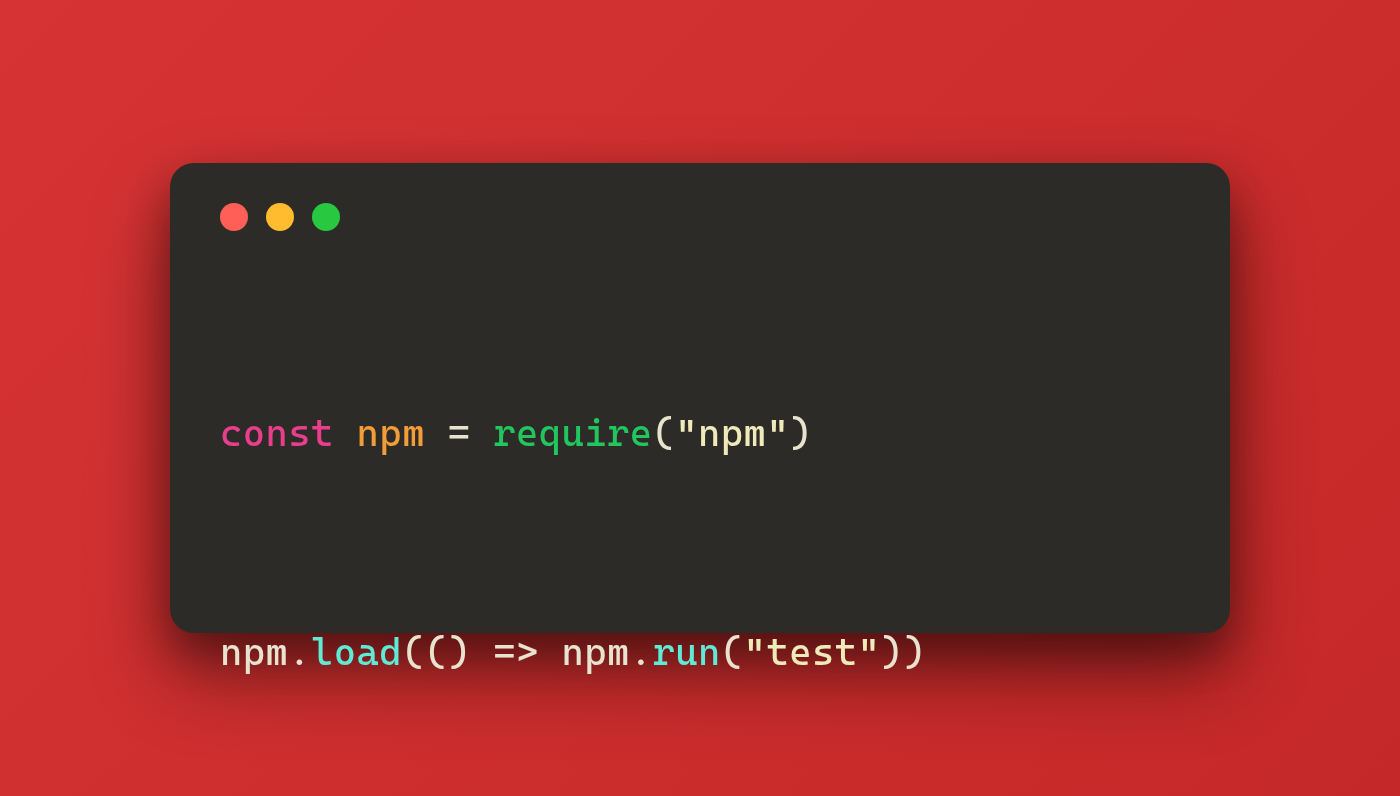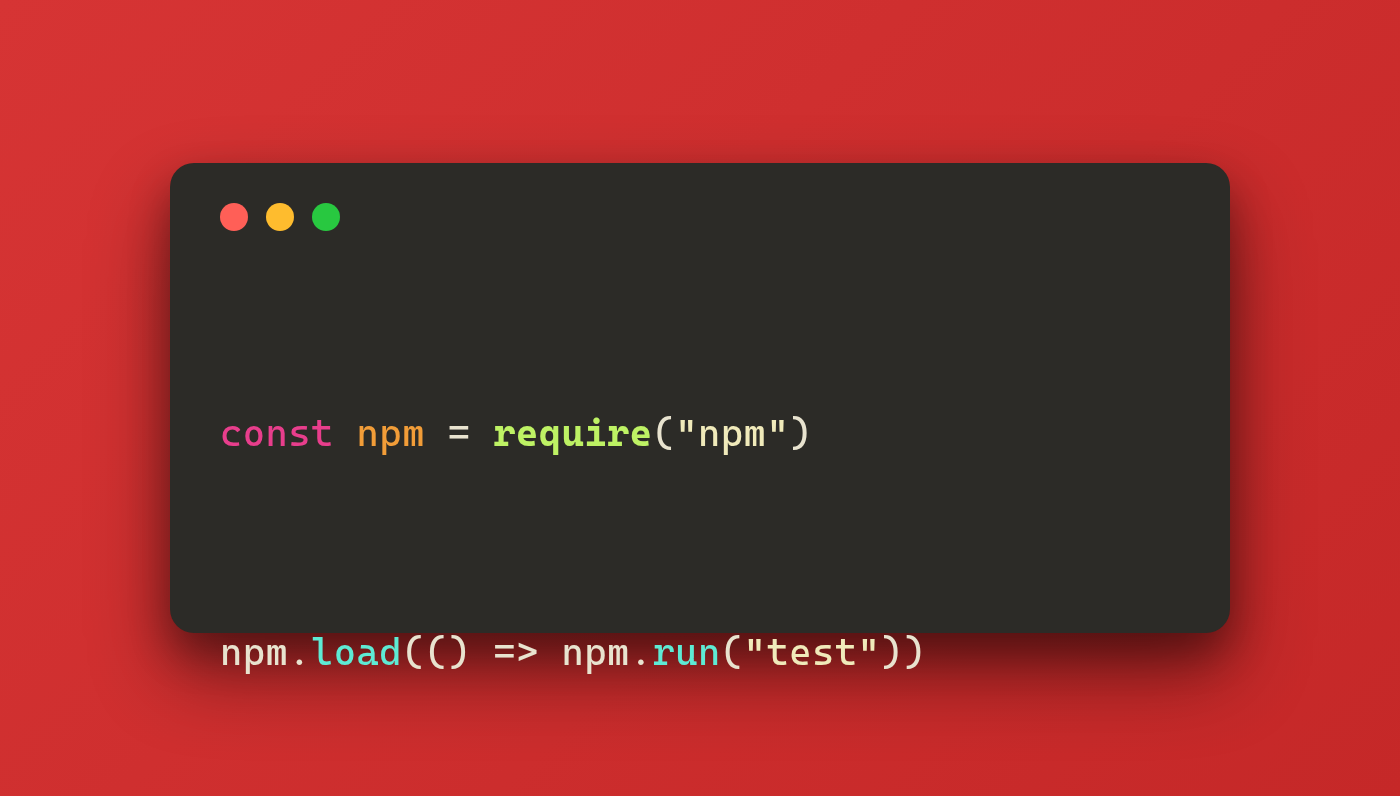--- a/index.html
+++ b/index.html
@@ -46,21 +46,21 @@
       white-space: pre;
     }
     .code-line {
       display: block;
       margin-bottom: 48px;
     }
     .tok-keyword { color: #e83e8c; margin-top: 12px; }
     .tok-var { color: #f29d38; }
     .tok-op { color: #e8e3cf; }
     .tok-func { color: #5eead4; }
-    .tok-func2 { color: #bef264; font-weight: bold; }
+    .tok-func2 { color: #22c55e; }
     .tok-paren { color: #e8e3cf; }
     .tok-string { color: #f0eaba; }
     .tok-ident { color: #e8e3cf; }
     .tok-dot { color: #e8e3cf; }
   </style>
 </head>
 <body>
 
 <div class="terminal-window">
   <div class="traffic-lights">

